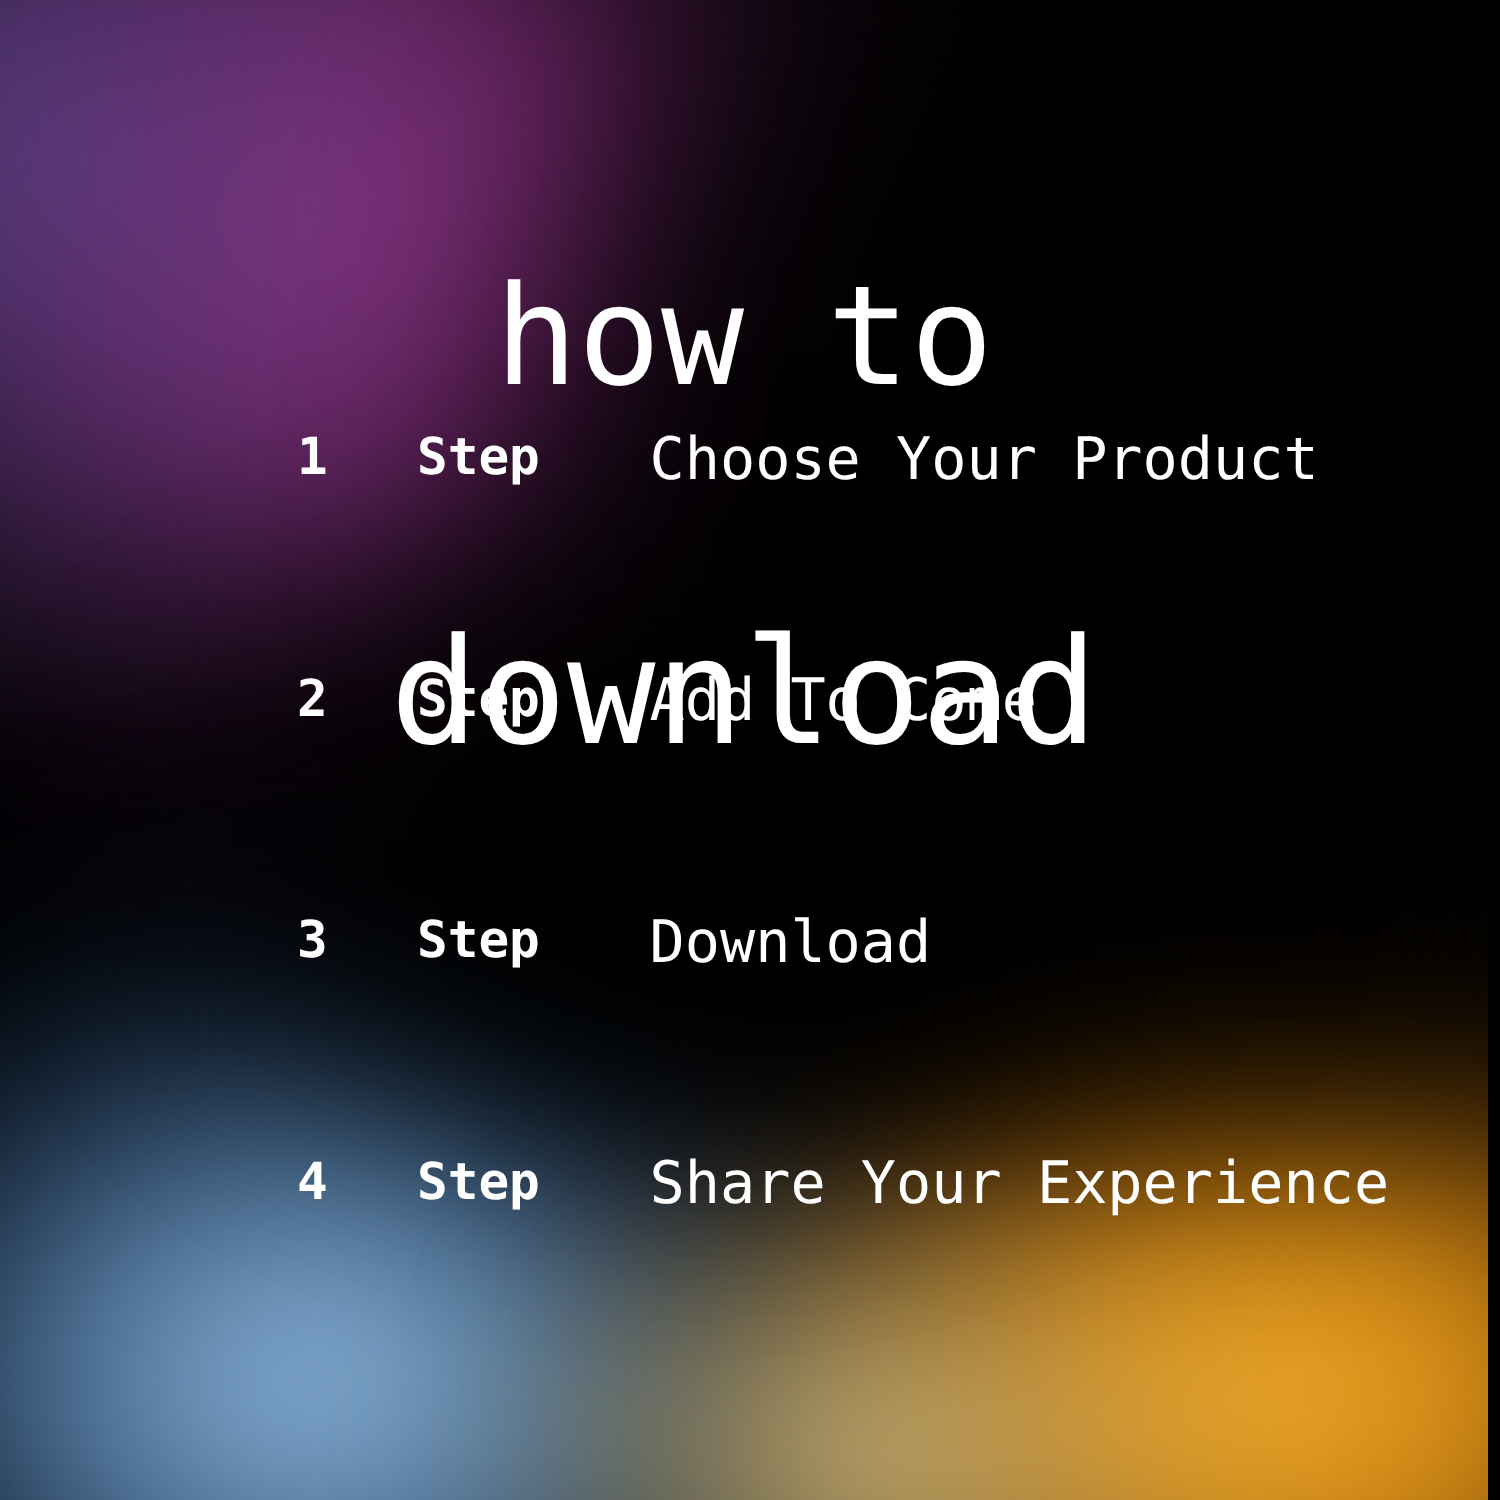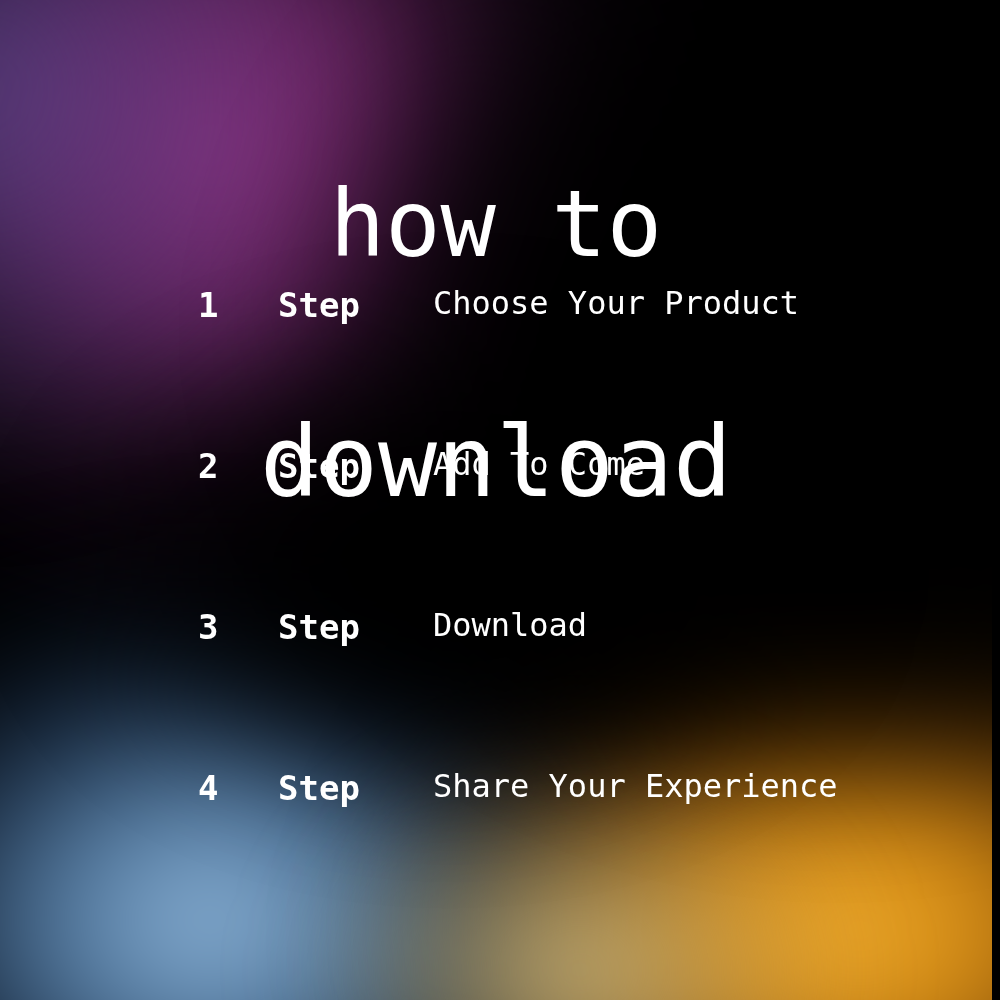--- a/index.html
+++ b/index.html
@@ -155,21 +155,21 @@
     line-height: 1;
   }
   .step-label {
     left: 278px;
     font-size: 34px;
     font-weight: 700;
     line-height: 1;
   }
   .step-desc {
     left: 433px;
-    font-size: 32px;
+    font-size: 39px;
     font-weight: 400;
     line-height: 1;
   }
   .step-desc .dline { display: block; line-height: 0.95; }
   .step-desc .dline + .dline { margin-top: 16px; }
 </style>
 </head>
 <body>
 
 <div id="canvas">

